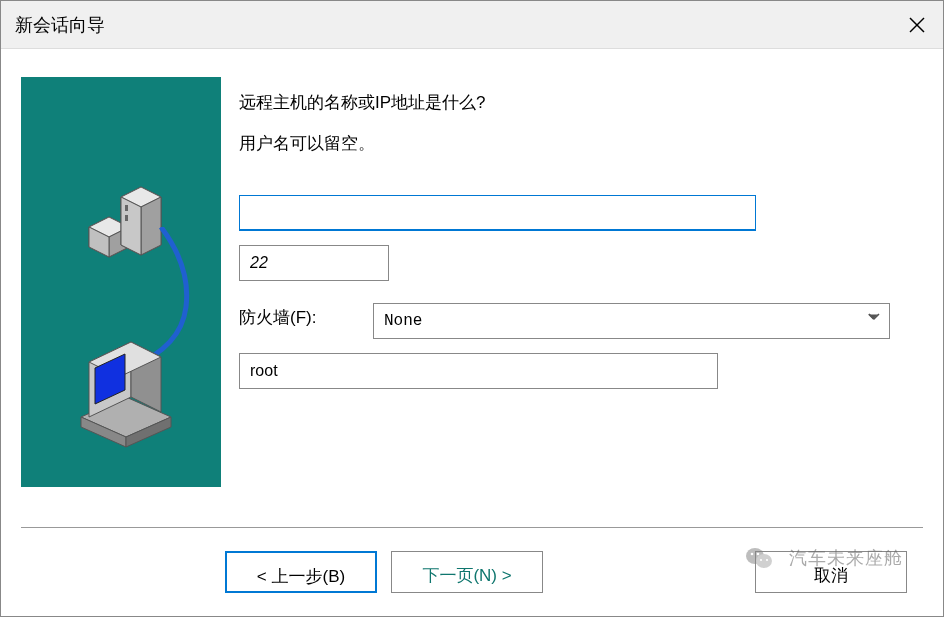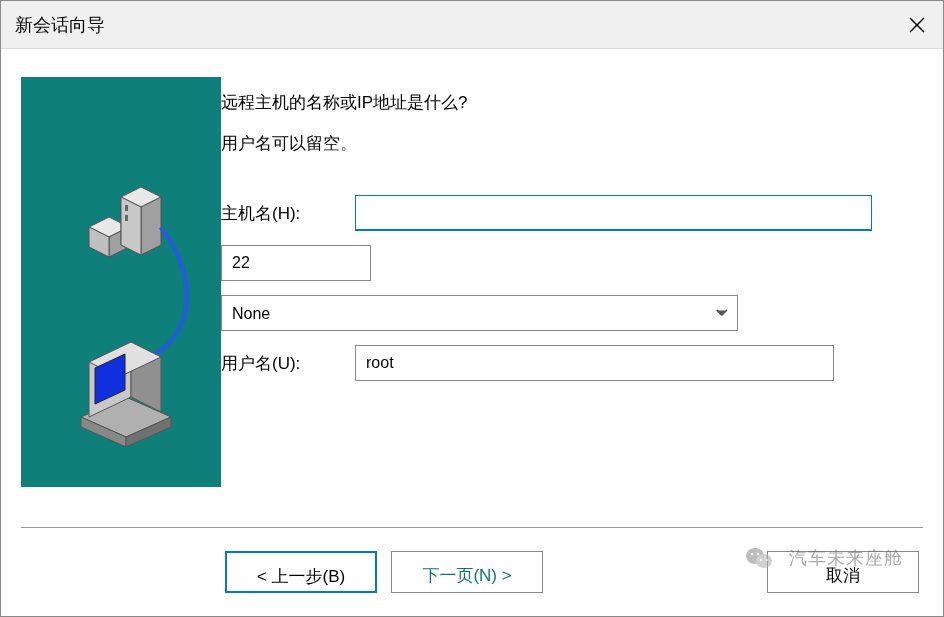--- a/index.html
+++ b/index.html
@@ -45,20 +45,21 @@
       justify-content: center;
     }
     .close-icon svg {
       width: 16px;
       height: 16px;
     }
     .content {
       flex: 1;
       display: flex;
       padding: 28px 20px 10px 20px;
+      gap: 18px;
     }
     .side-graphic {
       width: 200px;
       height: 410px;
       background: #0f8079;
       flex-shrink: 0;
       position: relative;
     }
     
     .servers {
@@ -109,31 +110,33 @@
       font-family: inherit;
       outline: none;
     }
     .hostname-input {
       width: 517px;
       border: 1px solid #0078d4;
       border-bottom: 2px solid #0078d4;
     }
     .port-input {
       width: 150px;
+      font-style: italic;
     }
     .firewall-select {
       width: 517px;
       height: 36px;
       border: 1px solid #888;
       padding: 4px 10px;
       font-size: 16px;
-      font-family: Liberation Sans, sans-serif;
+      font-family: Liberation Mono, monospace;
       background: #fff;
       appearance: none;
       position: relative;
+      margin-top: 8px;
     }
     .select-wrapper {
       position: relative;
       width: 517px;
     }
     .select-wrapper::after {
       content: '';
       position: absolute;
       right: 12px;
       top: 50%;
@@ -180,21 +183,21 @@
     }
     .btn-primary {
       border: 2px solid #0078d4;
     }
     .btn-disabled {
       color: #0f766e;
       cursor: default;
     }
     .btn-cancel {
       position: absolute;
-      right: 24px;
+      right: 36px;
     }
     .watermark {
       position: absolute;
       right: 40px;
       bottom: 46px;
       display: flex;
       align-items: center;
       gap: 16px;
       opacity: 0.55;
       pointer-events: none;
@@ -256,41 +259,40 @@
 
         <polygon points="24,46 54,32 54,68 24,82" fill="#1030e0" stroke="#222" stroke-width="1"></polygon>
       </svg>
     </div>
 
     <div class="form-area">
       <div class="heading">远程主机的名称或IP地址是什么?</div>
       <div class="subheading">用户名可以留空。</div>
 
       <div class="form-row">
-        <label class="form-label">主机名(H):</label>
         <input type="text" class="text-input hostname-input" value="" style="">
       </div>
 
       <div class="form-row">
         <input type="text" class="text-input port-input" value="22" style="">
       </div>
 
       <div class="form-row">
+        <label class="form-label">防火墙(F):</label>
         <div class="select-wrapper">
           <select class="firewall-select">
             <option>None</option>
           </select>
           <svg class="chevron-icon" width="12" height="8" viewBox="0 0 12 8">
             <path d="M 1 1 L 6 6 L 11 1" stroke="#555" stroke-width="1.5" fill="none"></path>
           </svg>
         </div>
       </div>
 
       <div class="form-row">
-        <label class="form-label">用户名(U):</label>
         <input type="text" class="text-input username-input" value="root" style="">
       </div>
     </div>
   </div>
 
   <div class="separator"></div>
 
   <div class="button-row">
     <button class="btn btn-primary">&lt; 上一步(B)</button>
     <button class="btn btn-disabled">下一页(N) &gt;</button>

